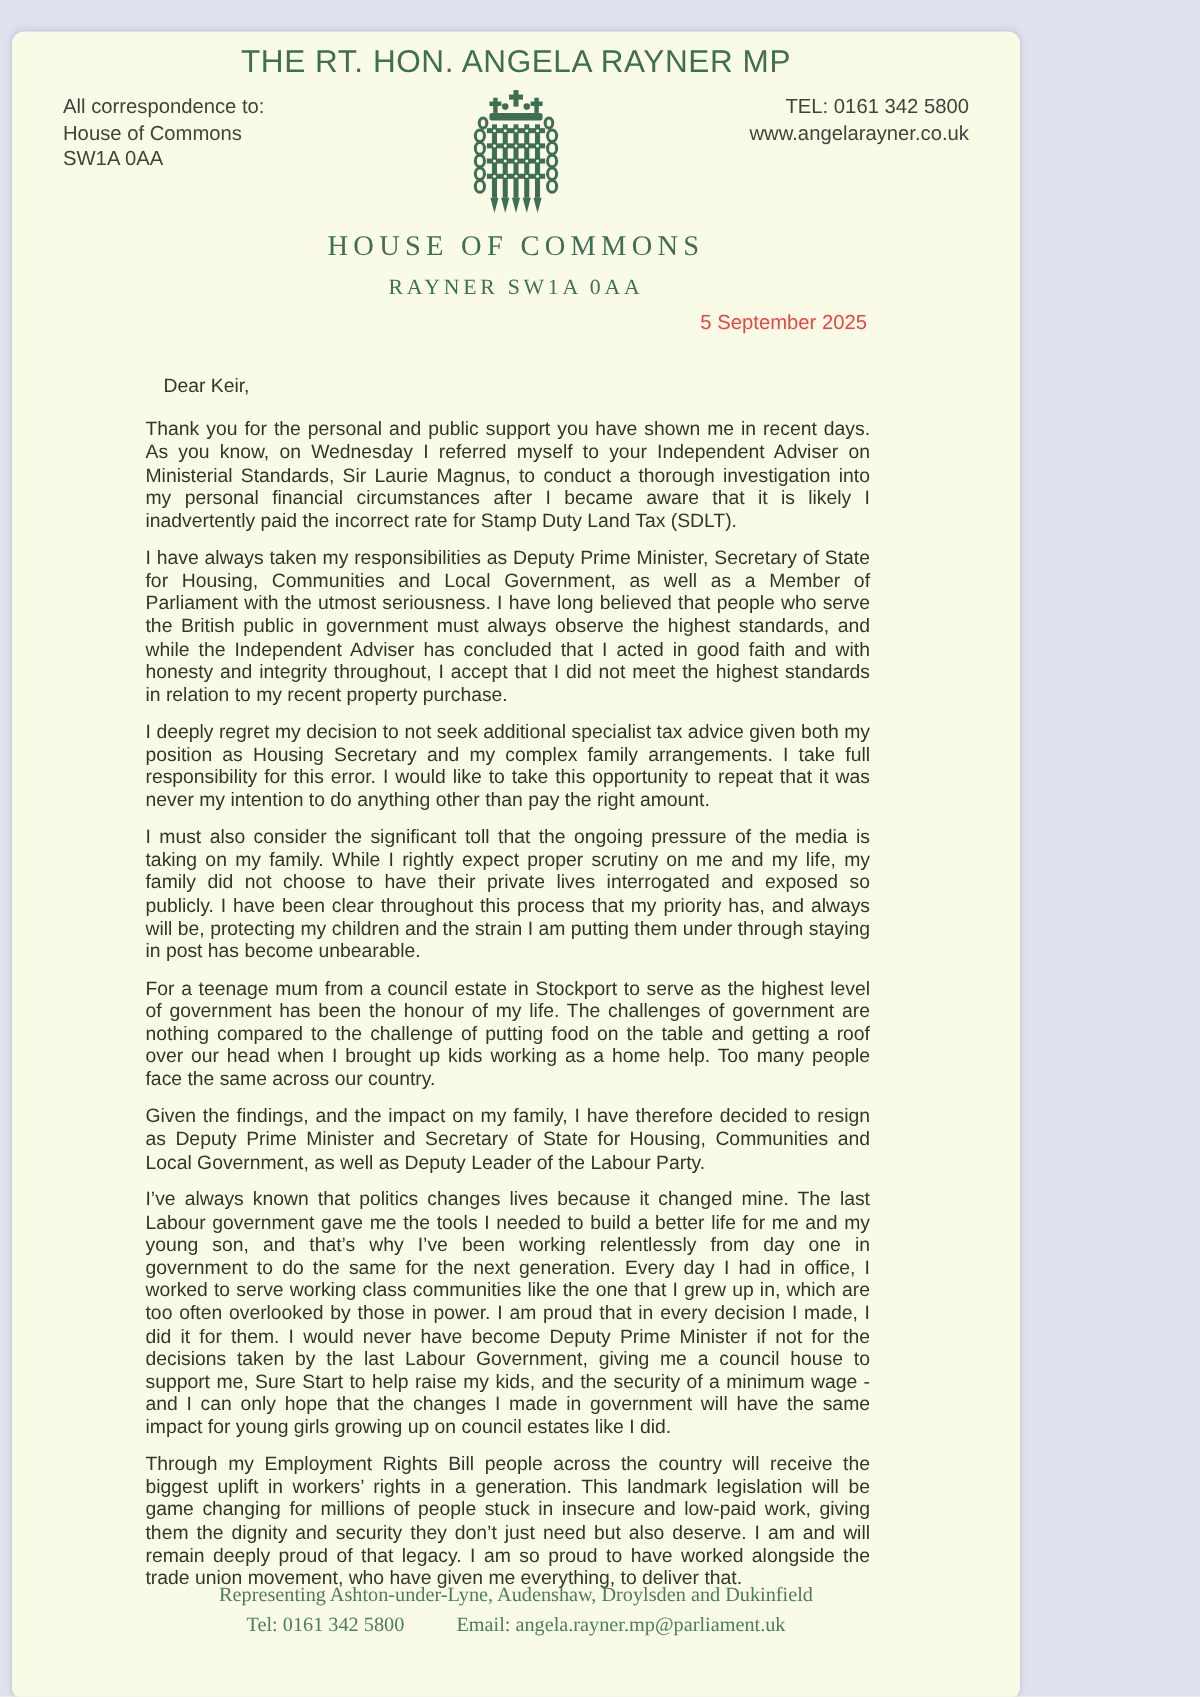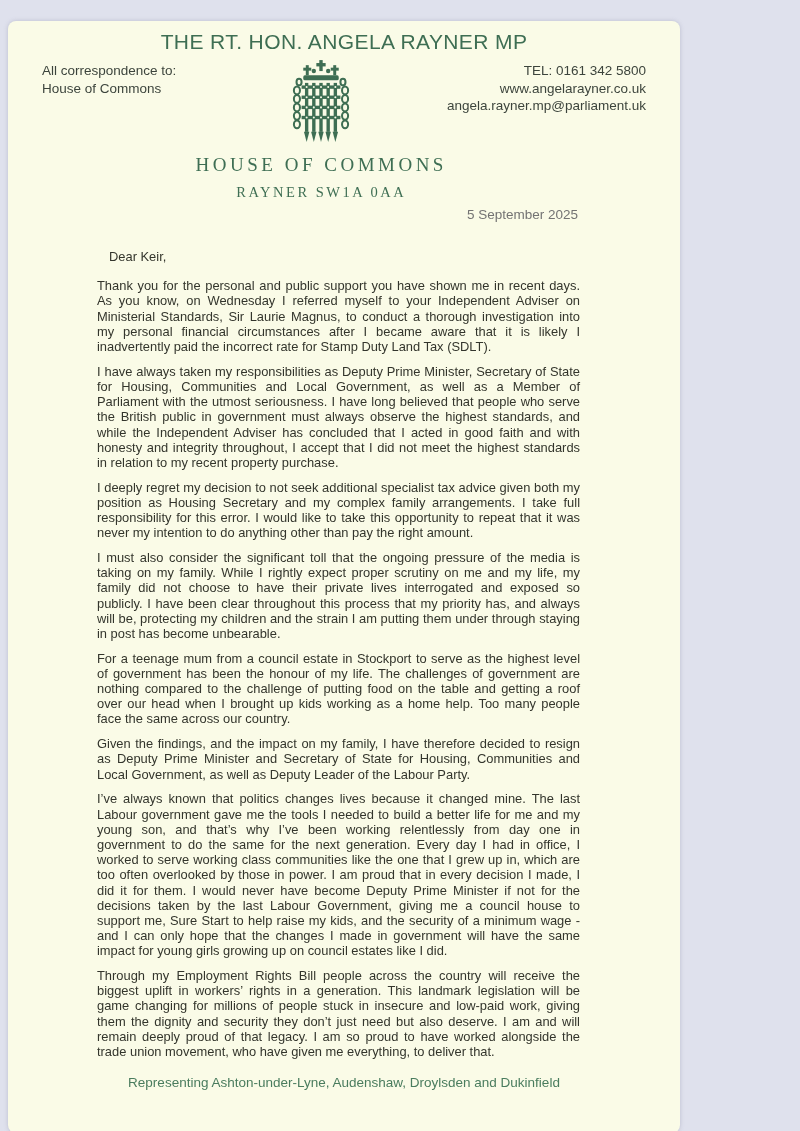--- a/index.html
+++ b/index.html
@@ -68,56 +68,58 @@
     letter-spacing: 2.5px;
     color: #3e6e53;
     margin-top: 8px;
     white-space: nowrap;
   }
   .date-row {
     text-align: right;
     padding-right: 102px;
     margin-top: 6px;
     font-size: 13.5px;
-    color: #737373;
+    color: #ef4444;
   }
   
   .letter-body {
     padding: 27px 100px 0 89px;
     font-size: 12.9px;
     line-height: 15.2px;
     color: #33352c;
     text-align: justify;
   }
   .salutation { margin: 0 0 14px 12px; text-align: left; }
   .letter-body p.para { margin: 0 0 9.5px 0; }
   
   .letter-footer {
     position: absolute;
     left: 0; right: 0;
     bottom: 40px;
     text-align: center;
     color: #4a7c5e;
     font-size: 13.5px;
     line-height: 20px;
+    font-family: Liberation Serif, serif;
   }
   .footer-line2 span { display: inline-block; }
   .footer-line2 .gap { width: 28px; }
 </style>
 </head>
 <body>
 
 <div class="page">
 
   <div class="lh-title">THE RT. HON. ANGELA RAYNER MP</div>
 
   <div class="head-row">
     <div class="addr-block">
       <div>All correspondence to:</div>
       <div>House of Commons</div>
+      <div>SW1A 0AA</div>
     </div>
 
     <div class="crest-col">
       <span>
         <svg width="76" height="90" viewBox="0 0 90 106" aria-hidden="true">
           <g fill="#3e6e53">
 
             <rect x="24" y="19" width="42" height="6" rx="2"></rect>
             <rect x="43" y="1" width="4" height="13"></rect>
             <rect x="39.5" y="4.5" width="11" height="4"></rect>
@@ -185,35 +187,39 @@
           </g>
         </svg>
       </span>
       <div class="hoc">HOUSE OF COMMONS</div>
       <div class="hoc-addr">RAYNER SW1A 0AA</div>
     </div>
 
     <div class="contact-block">
       <div>TEL: 0161 342 5800</div>
       <div>www.angelarayner.co.uk</div>
-      <div>angela.rayner.mp@parliament.uk</div>
     </div>
   </div>
 
   <div class="date-row">5 September 2025</div>
 
   <div class="letter-body">
     <p class="salutation">Dear Keir,</p>
     <p class="para">Thank you for the personal and public support you have shown me in recent days. As you know, on Wednesday I referred myself to your Independent Adviser on Ministerial Standards, Sir Laurie Magnus, to conduct a thorough investigation into my personal financial circumstances after I became aware that it is likely I inadvertently paid the incorrect rate for Stamp Duty Land Tax (SDLT).</p>
     <p class="para">I have always taken my responsibilities as Deputy Prime Minister, Secretary of State for Housing, Communities and Local Government, as well as a Member of Parliament with the utmost seriousness. I have long believed that people who serve the British public in government must always observe the highest standards, and while the Independent Adviser has concluded that I acted in good faith and with honesty and integrity throughout, I accept that I did not meet the highest standards in relation to my recent property purchase.</p>
     <p class="para">I deeply regret my decision to not seek additional specialist tax advice given both my position as Housing Secretary and my complex family arrangements. I take full responsibility for this error. I would like to take this opportunity to repeat that it was never my intention to do anything other than pay the right amount.</p>
     <p class="para">I must also consider the significant toll that the ongoing pressure of the media is taking on my family. While I rightly expect proper scrutiny on me and my life, my family did not choose to have their private lives interrogated and exposed so publicly. I have been clear throughout this process that my priority has, and always will be, protecting my children and the strain I am putting them under through staying in post has become unbearable.</p>
     <p class="para">For a teenage mum from a council estate in Stockport to serve as the highest level of government has been the honour of my life. The challenges of government are nothing compared to the challenge of putting food on the table and getting a roof over our head when I brought up kids working as a home help. Too many people face the same across our country.</p>
     <p class="para">Given the findings, and the impact on my family, I have therefore decided to resign as Deputy Prime Minister and Secretary of State for Housing, Communities and Local Government, as well as Deputy Leader of the Labour Party.</p>
     <p class="para">I’ve always known that politics changes lives because it changed mine. The last Labour government gave me the tools I needed to build a better life for me and my young son, and that’s why I’ve been working relentlessly from day one in government to do the same for the next generation. Every day I had in office, I worked to serve working class communities like the one that I grew up in, which are too often overlooked by those in power. I am proud that in every decision I made, I did it for them. I would never have become Deputy Prime Minister if not for the decisions taken by the last Labour Government, giving me a council house to support me, Sure Start to help raise my kids, and the security of a minimum wage - and I can only hope that the changes I made in government will have the same impact for young girls growing up on council estates like I did.</p>
     <p class="para">Through my Employment Rights Bill people across the country will receive the biggest uplift in workers’ rights in a generation. This landmark legislation will be game changing for millions of people stuck in insecure and low-paid work, giving them the dignity and security they don’t just need but also deserve. I am and will remain deeply proud of that legacy. I am so proud to have worked alongside the trade union movement, who have given me everything, to deliver that.</p>
   </div>
 
   <div class="letter-footer">
     <div>Representing Ashton-under-Lyne, Audenshaw, Droylsden and Dukinfield</div>
+    <div class="footer-line2">
+      <span>Tel: 0161 342 5800</span>
+      <span class="gap"></span>
+      <span>Email: angela.rayner.mp@parliament.uk</span>
+    </div>
   </div>
 
 </div>
 
 </body></html>

